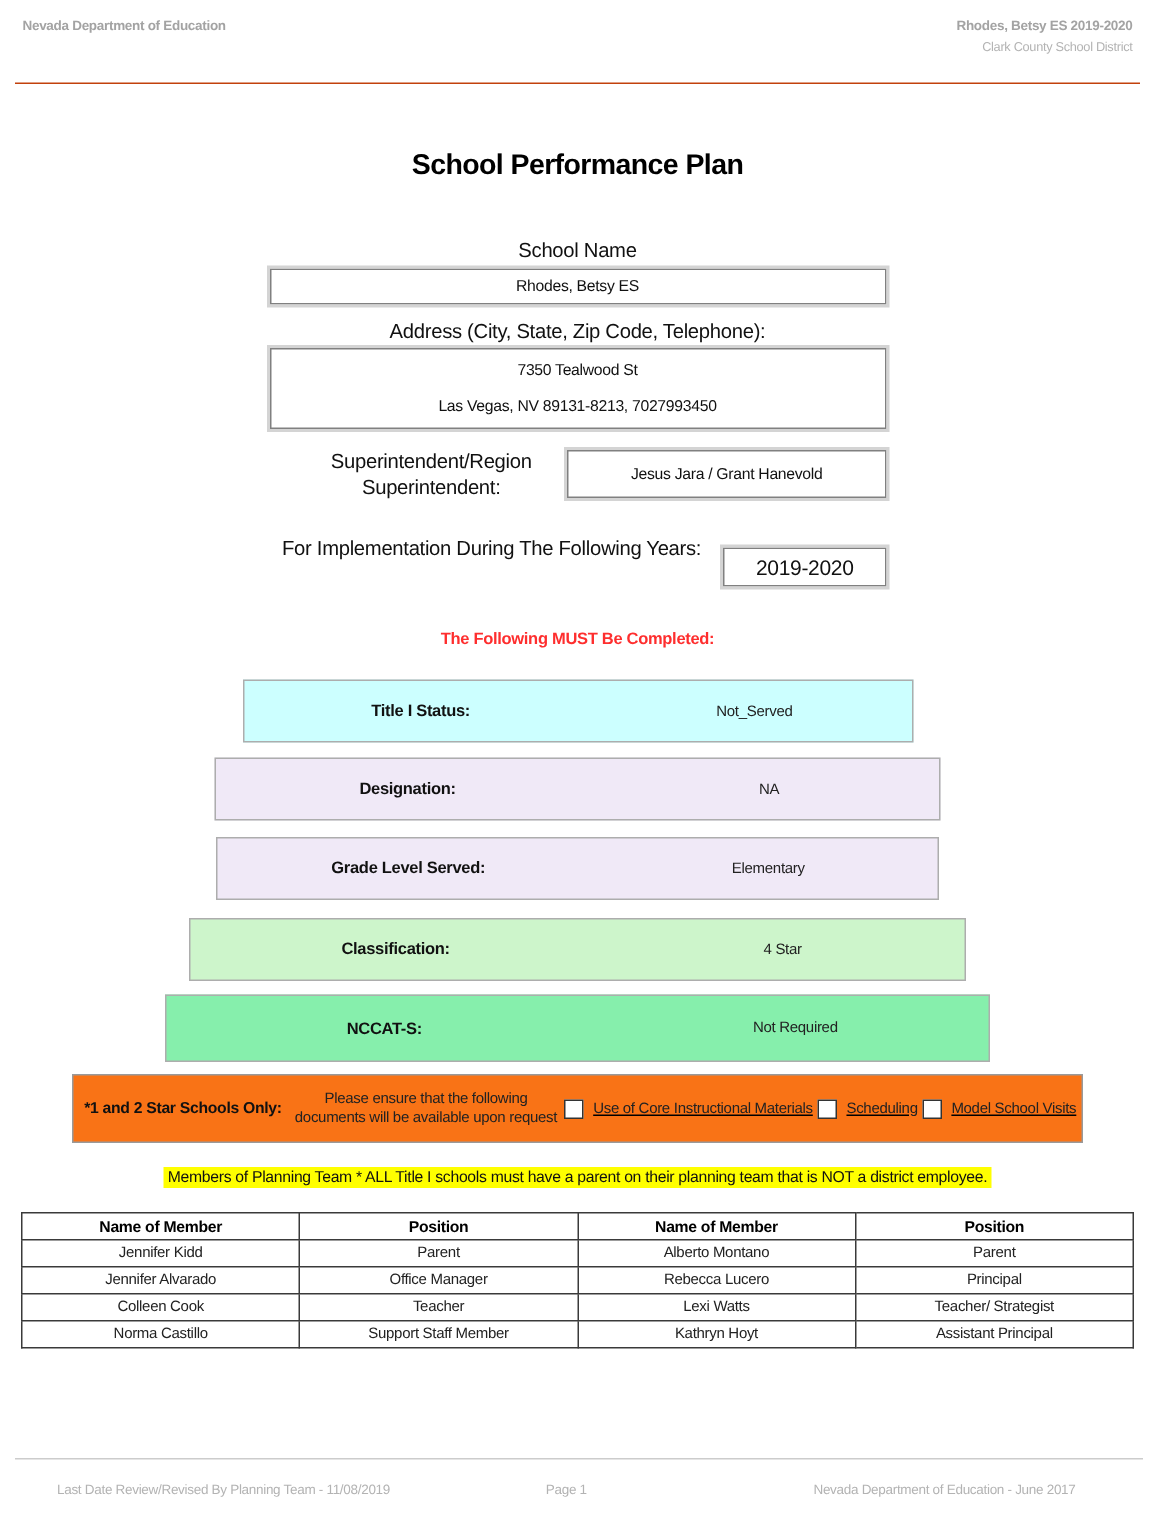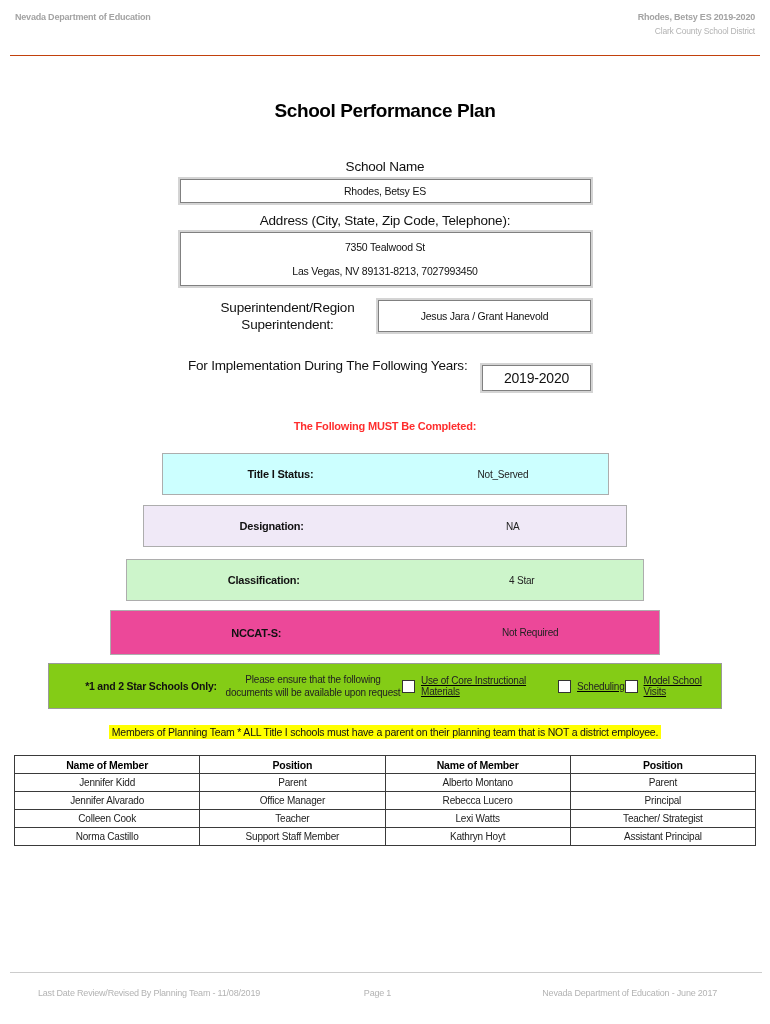--- a/index.html
+++ b/index.html
@@ -175,30 +175,34 @@
   <div class="must-note">The Following MUST Be Completed:</div>
 
   <div class="status-row row-title1" style="background-color: rgb(204, 255, 255);">
     <span class="s-label">Title I Status:</span>
     <span class="s-value">Not_Served</span>
   </div>
   <div class="status-row row-designation" style="background-color: rgb(240, 233, 247);">
     <span class="s-label">Designation:</span>
     <span class="s-value">NA</span>
   </div>
+  <div class="status-row row-grade" style="background-color: rgb(240, 233, 247);">
+    <span class="s-label">Grade Level Served:</span>
+    <span class="s-value">Elementary</span>
+  </div>
   <div class="status-row row-class" style="background-color: rgb(205, 245, 203);">
     <span class="s-label">Classification:</span>
     <span class="s-value">4 Star</span>
   </div>
-  <div class="status-row row-nccat" style="background-color: #ec4899;">
+  <div class="status-row row-nccat" style="background-color: #86efac;">
     <span class="s-label">NCCAT-S:</span>
     <span class="s-value">Not Required</span>
   </div>
 
-  <div class="star-bar" style="background-color: #84cc16; padding-left: 29px;">
+  <div class="star-bar" style="background-color: #f97316;">
     <div class="star-label">*1 and 2 Star Schools Only:</div>
     <div class="star-note">
       <div>Please ensure that the following</div>
       <div>documents will be available upon request</div>
     </div>
     <div class="star-checks">
       <div class="check-item">
         <span class="checkbox"></span>
         <span>Use of Core Instructional Materials</span>
       </div>

